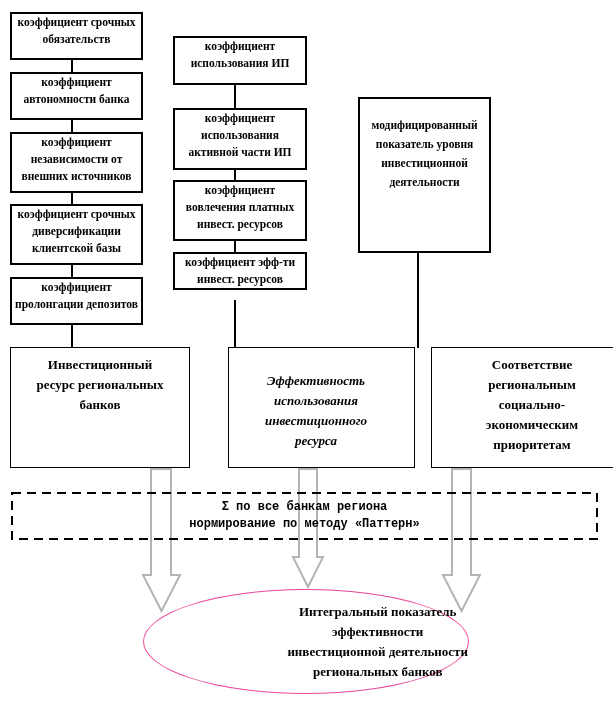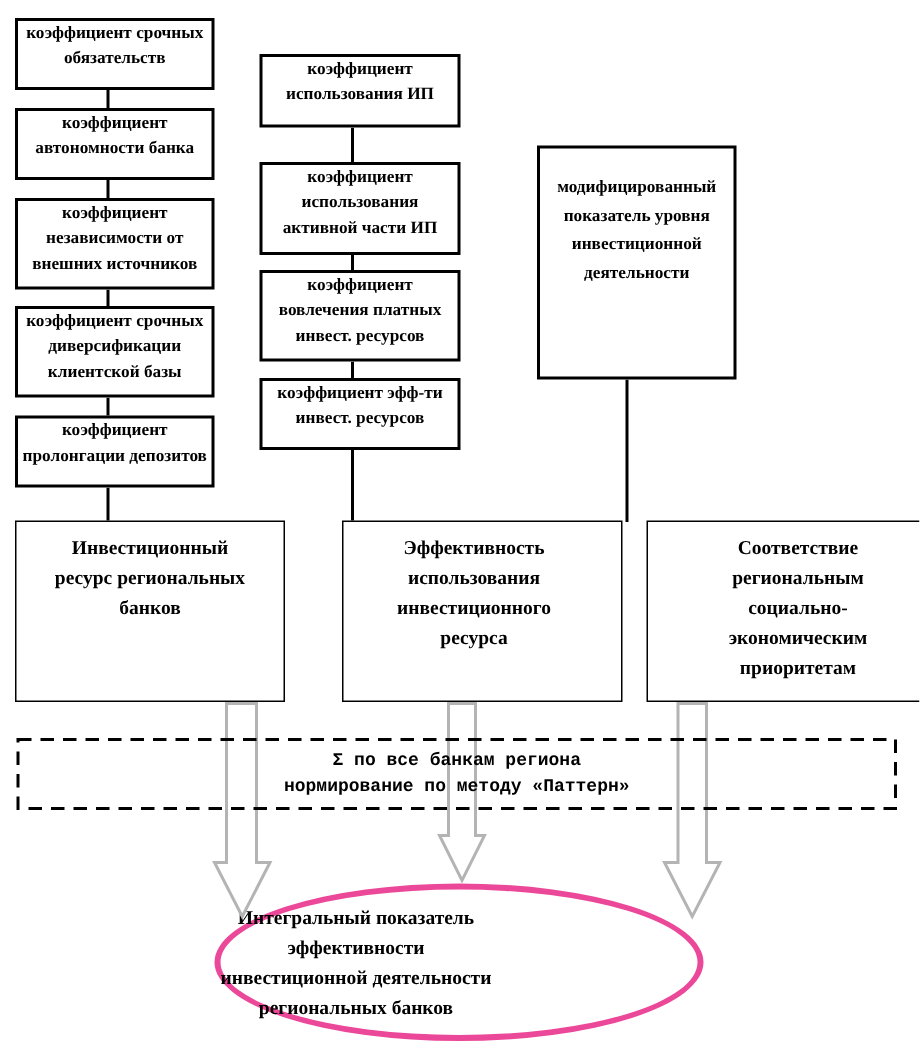--- a/index.html
+++ b/index.html
@@ -34,21 +34,21 @@
     align-items: flex-start;
     padding-top: 7px;
     font-size: 13px;
     line-height: 20px;
   }
   .box.tall {
     align-items: flex-start;
     padding-top: 17px;
     line-height: 19px;
   }
-  .box.mid-result { padding: 0; align-items: flex-start; }
+  .box.mid-result { padding: 0; align-items: center; font-style: italic; }
   .mid-inner {
     flex: 1;
     display: flex; align-items: flex-start; justify-content: center;
     text-align: center; white-space: pre-line;
     padding-top: 7px;
   }
   .mid-strip {
     width: 10px;
     border-left: 1px solid #000000;
   }
@@ -58,24 +58,24 @@
     display: flex; align-items: center; justify-content: center;
     text-align: center; white-space: pre-line;
     font-size: 12px; line-height: 17px;
     z-index: 2;
     font-family: Liberation Mono, monospace;
   }
   .ellipse {
     position: absolute;
     left: 143px; top: 589px; width: 326px; height: 105px;
     box-sizing: border-box;
-    border: 4px solid #ec4899;
+    border: 1px solid #ec4899;
     border-radius: 50%;
     background: #ffffff;
-    display: flex; align-items: center; justify-content: flex-start;
+    display: flex; align-items: center; justify-content: flex-end;
     text-align: center; white-space: pre-line;
     font-size: 13px; line-height: 20px;
     z-index: 0;
   }
 </style>
 </head>
 <body>
 
 <div class="canvas">
 
@@ -138,21 +138,21 @@
   <div class="box" style="left:173px; top:108px; width:134px; height:62px">
     <span>коэффициент
 использования
 активной части ИП</span>
   </div>
   <div class="box" style="left:173px; top:180px; width:134px; height:61px">
     <span>коэффициент
 вовлечения платных
 инвест. ресурсов</span>
   </div>
-  <div class="box" style="left:173px; top:252px; width:134px; height:48px">
+  <div class="box" style="left:173px; top:252px; width:134px; height:38px">
     <span>коэффициент эфф-ти
 инвест. ресурсов</span>
   </div>
 
   <div class="box big" style="left:10px; top:347px; width:180px; height:121px">
     <span>Инвестиционный
 ресурс региональных
 банков</span>
   </div>
 

